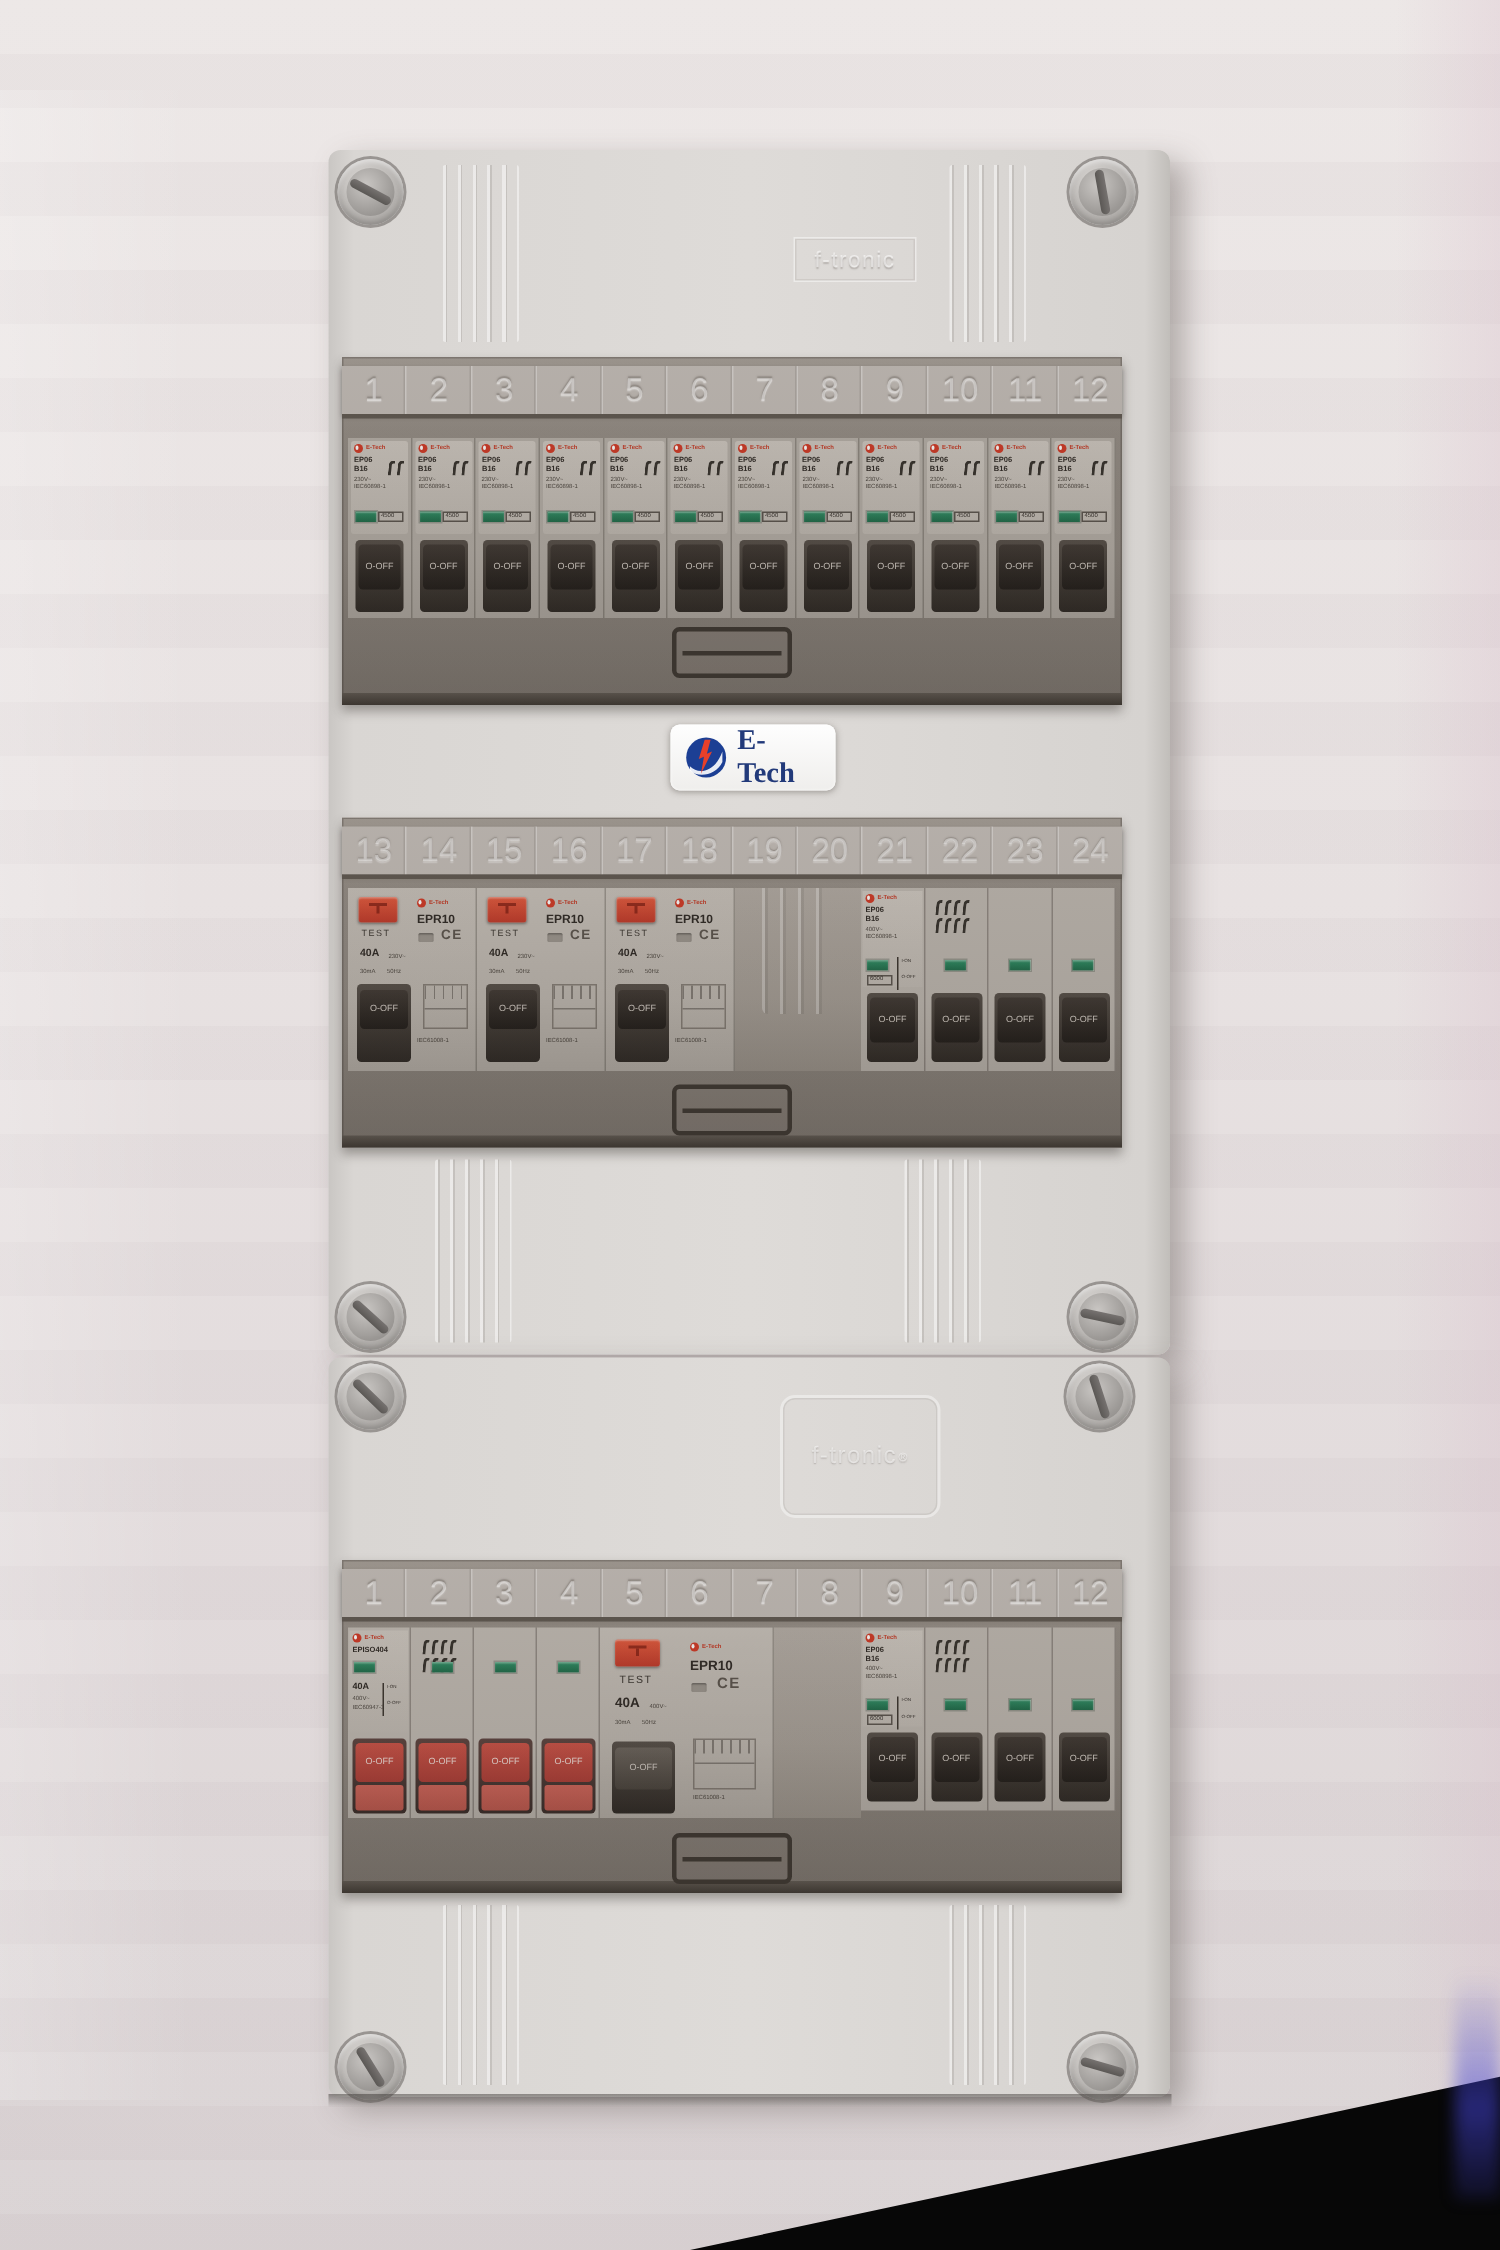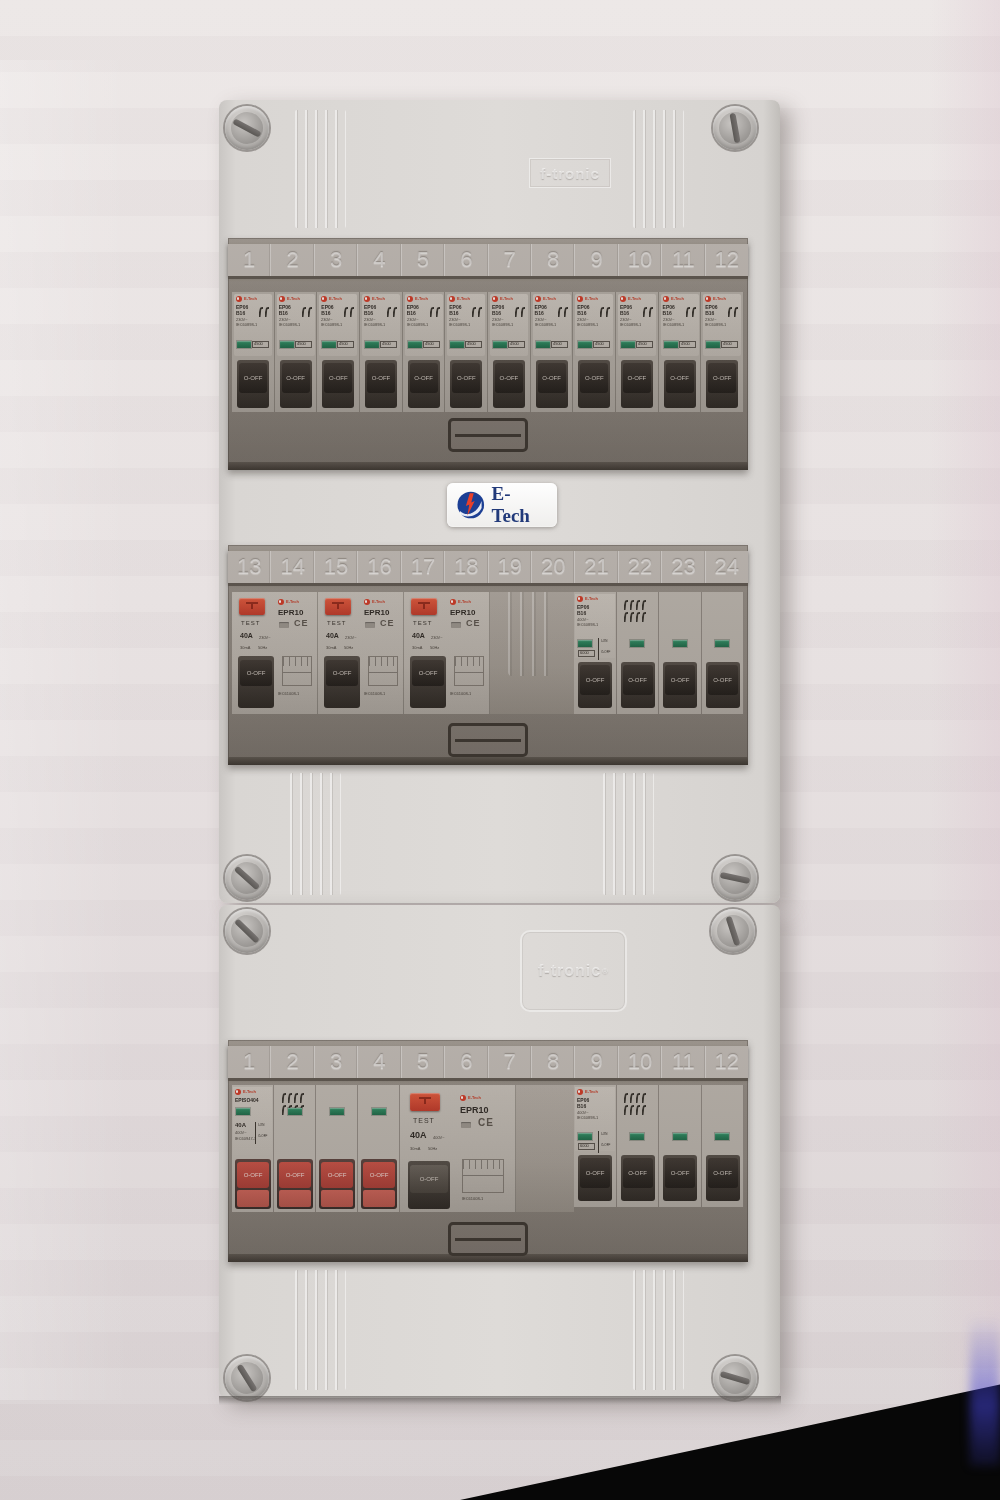--- a/index.html
+++ b/index.html
@@ -41,21 +41,21 @@
   #panel-bottom2{top:357px;height:136px}
 
   .screw{position:absolute;width:44px;height:44px;border-radius:50%;
     background:radial-gradient(circle at 38% 32%,#d8d5d2,#b8b5b2 55%,#a3a09d);
     box-shadow:0 0 0 2px rgba(118,114,110,.65),inset 0 2px 3px rgba(255,255,255,.55),inset 0 -2px 4px rgba(70,66,62,.35)}
   .screw::before{content:"";position:absolute;left:6px;top:6px;right:6px;bottom:6px;border-radius:50%;
     background:radial-gradient(circle at 40% 35%,#c9c6c3,#9b9895 70%,#8c8986)}
   .screw::after{content:"";position:absolute;left:7px;top:19px;width:30px;height:6px;border-radius:3px;
     background:linear-gradient(#767270,#5b5855);transform:rotate(var(--rot,30deg))}
 
-  .emboss{color:rgba(255,255,255,.55);text-shadow:0 1px 1px rgba(128,122,118,.45);font-weight:700;
+  .emboss{color:rgba(255,255,255,.55);text-shadow:0 1px 1px rgba(128,122,118,.45);font-weight:400;
     display:flex;align-items:center;justify-content:center}
   #emboss1{position:absolute;left:310px;top:58px;width:82px;height:30px;font-size:15px;letter-spacing:1px;
     border:1px solid rgba(255,255,255,.45);box-shadow:inset 0 0 0 1px rgba(158,152,147,.22)}
   #emboss2{position:absolute;left:301px;top:25px;width:107px;height:82px;font-size:16px;letter-spacing:1px;
     border:2px solid rgba(255,255,255,.4);border-radius:10px;box-shadow:inset 0 0 0 1px rgba(150,145,140,.2)}
   #emboss2 .reg{font-size:8px;vertical-align:top;margin-left:1px}
 
   .window{position:absolute;left:9px;width:520px;
     background:linear-gradient(180deg,#a49e97 0,#938d86 22%,#8a847d 100%);
     box-shadow:0 4px 7px rgba(50,44,40,.4),inset 0 0 0 1px rgba(30,26,22,.25)}

